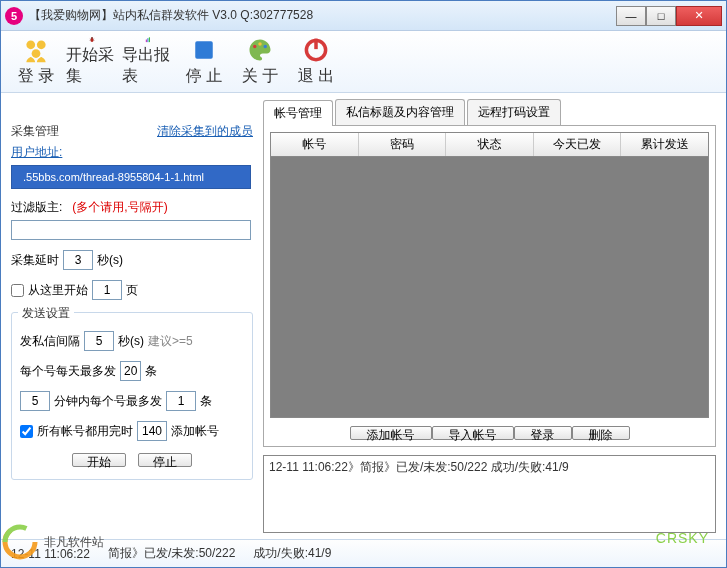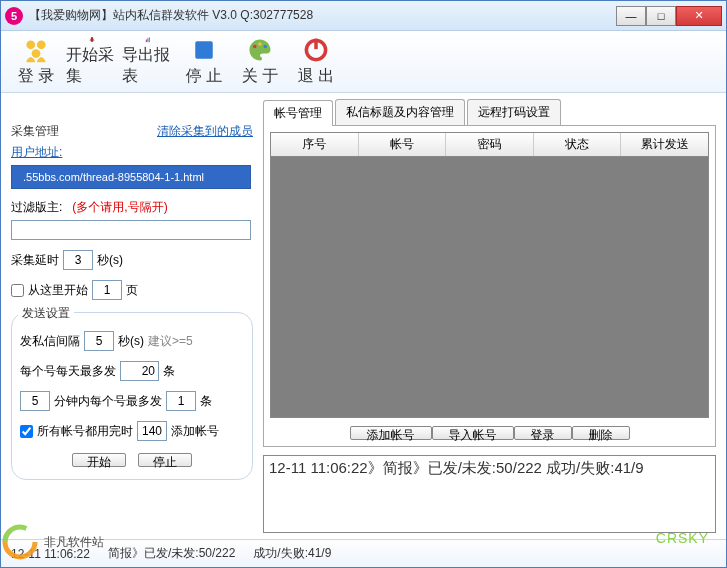--- a/index.html
+++ b/index.html
@@ -20,38 +20,38 @@
 .collect-header { display: flex; align-items: center; margin-bottom: 4px; margin-top: 24px; }
 .collect-title { color: #333; }
 .clear-link { margin-left: auto; color: #1a5fb4; cursor: pointer; text-decoration: underline; }
 .user-addr { color: #1a5fb4; text-decoration: underline; margin-bottom: 4px; display: block; }
 .url-input { width: 240px; height: 24px; background: #3169c6; color: #fff; border: 1px solid #2a5aa8; padding: 0 11px; font-size: 11px; }
 .filter-row { margin-top: 12px; }
 .red-hint { color: #d00; margin-left: 6px; }
 .text-input { border: 1px solid #7e9db9; height: 20px; padding: 0 3px; background: #fff; }
 .w240 { width: 240px; }
 .w30 { width: 30px; text-align: center; }
-.w44 { width: 39px; text-align: right; }
+.w44 { width: 21px; text-align: right; }
 .row { margin-top: 10px; display: flex; align-items: center; gap: 4px; }
-.fieldset { border: 1px solid #c8d8ea; border-radius: 15px; margin-top: 12px; padding: 8px 8px 12px; position: relative; }
+.fieldset { border: 1px solid #c8d8ea; border-radius: 3px; margin-top: 12px; padding: 8px 8px 12px; position: relative; }
 .fieldset-legend { position: absolute; top: -8px; left: 6px; background: #fff; padding: 0 4px; color: #333; }
 .btn { height: 14px; padding: 0 14px; border: 1px solid #888; background: linear-gradient(#fdfdfd,#e6e6e6); border-radius: 2px; cursor: pointer; }
 .btn-row { display: flex; gap: 12px; justify-content: center; margin-top: 12px; }
 .right-panel { flex: 1; padding: 6px 10px 6px 0; display: flex; flex-direction: column; }
 .tabs { display: flex; border-bottom: 1px solid #aaa; }
 .tab { padding: 4px 10px; border: 1px solid #aaa; border-bottom: none; background: #f4f4f4; margin-right: 2px; cursor: pointer; border-radius: 3px 3px 0 0; }
 .tab.active { background: #fff; position: relative; top: 1px; }
 .tab-body { border: 1px solid #aaa; border-top: none; flex: 1; display: flex; flex-direction: column; padding: 6px; }
 .grid { border: 1px solid #888; background: #808080; flex: 1; }
 .grid-head { display: flex; background: linear-gradient(#fff,#e8e8e8); border-bottom: 1px solid #888; }
 .grid-col { flex: 1; text-align: center; padding: 3px 0; border-right: 1px solid #ccc; font-size: 12px; }
 .grid-col:last-child { border-right: none; }
 .btn-bar { display: flex; justify-content: center; margin-top: 8px; }
 .btn-bar .btn { padding: 0 16px; }
-.log-area { margin-top: 8px; border: 1px solid #888; height: 78px; padding: 3px 5px; background: #fff; overflow: auto; font-size: 15px; color: #333; }
+.log-area { margin-top: 8px; border: 1px solid #888; height: 78px; padding: 3px 5px; background: #fff; overflow: auto; font-size: 12px; color: #333; }
 .statusbar { height: 28px; border-top: 1px solid #c8d8ea; display: flex; align-items: center; padding: 0 10px; background: linear-gradient(#fefefe,#eef5fd); font-size: 12px; color: #333; gap: 18px; }
 .watermark { position: absolute; left: 0; bottom: 6px; display: flex; align-items: center; gap: 4px; opacity: 0.9; pointer-events: none; }
 .wm-text { font-size: 12px; color: #333; }
 .wm-sub { position: absolute; right: 18px; bottom: 22px; color: #8bd04a; font-size: 14px; letter-spacing: 1px; pointer-events: none; }
 input[type=checkbox] { width: 13px; height: 13px; }
 </style>
 </head>
 <body>
 
 <div class="window">
@@ -177,24 +177,24 @@
 
     <div class="right-panel">
       <div class="tabs">
         <div class="tab active">帐号管理</div>
         <div class="tab">私信标题及内容管理</div>
         <div class="tab">远程打码设置</div>
       </div>
       <div class="tab-body">
         <div class="grid">
           <div class="grid-head">
-            <div class="grid-col">序号</div>
             <div class="grid-col">帐号</div>
             <div class="grid-col">密码</div>
             <div class="grid-col">状态</div>
+            <div class="grid-col">今天已发</div>
             <div class="grid-col">累计发送</div>
           </div>
         </div>
         <div class="btn-bar">
           <button class="btn">添加帐号</button>
           <button class="btn">导入帐号</button>
           <button class="btn">登录</button>
           <button class="btn">删除</button>
         </div>
       </div>

